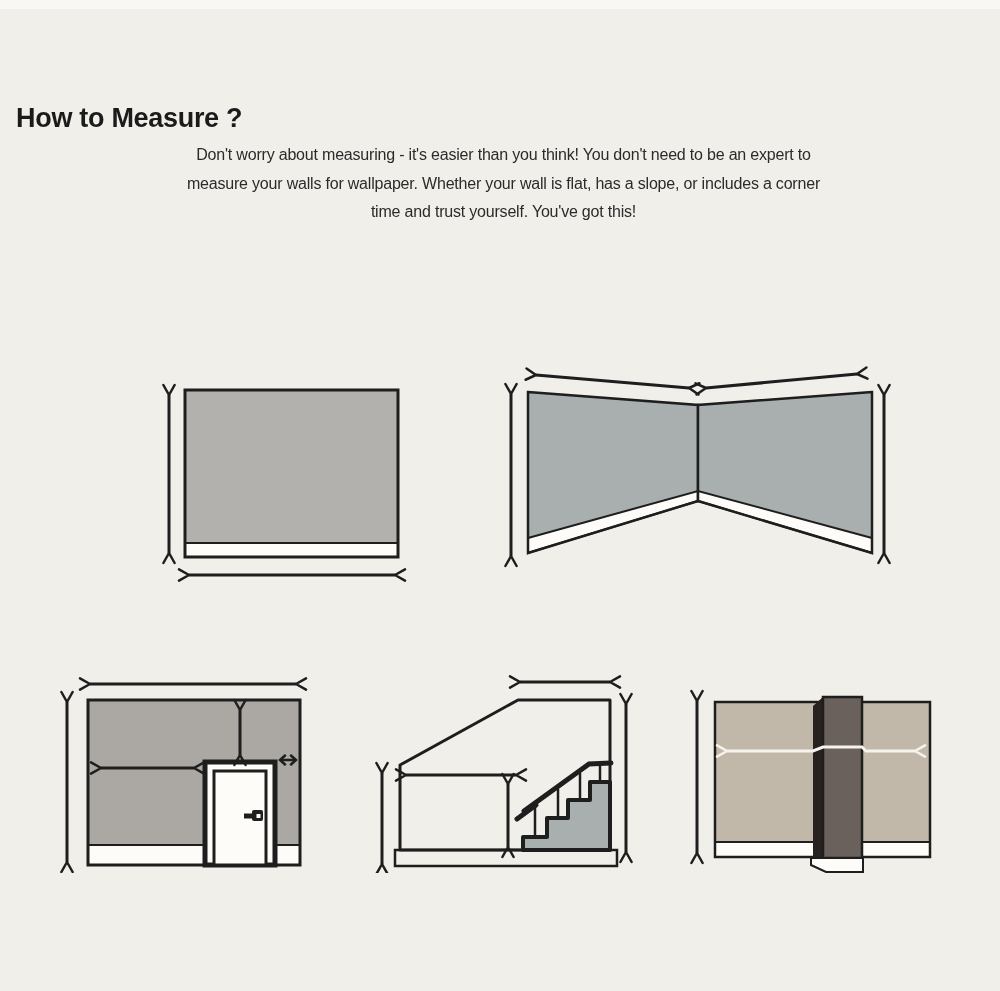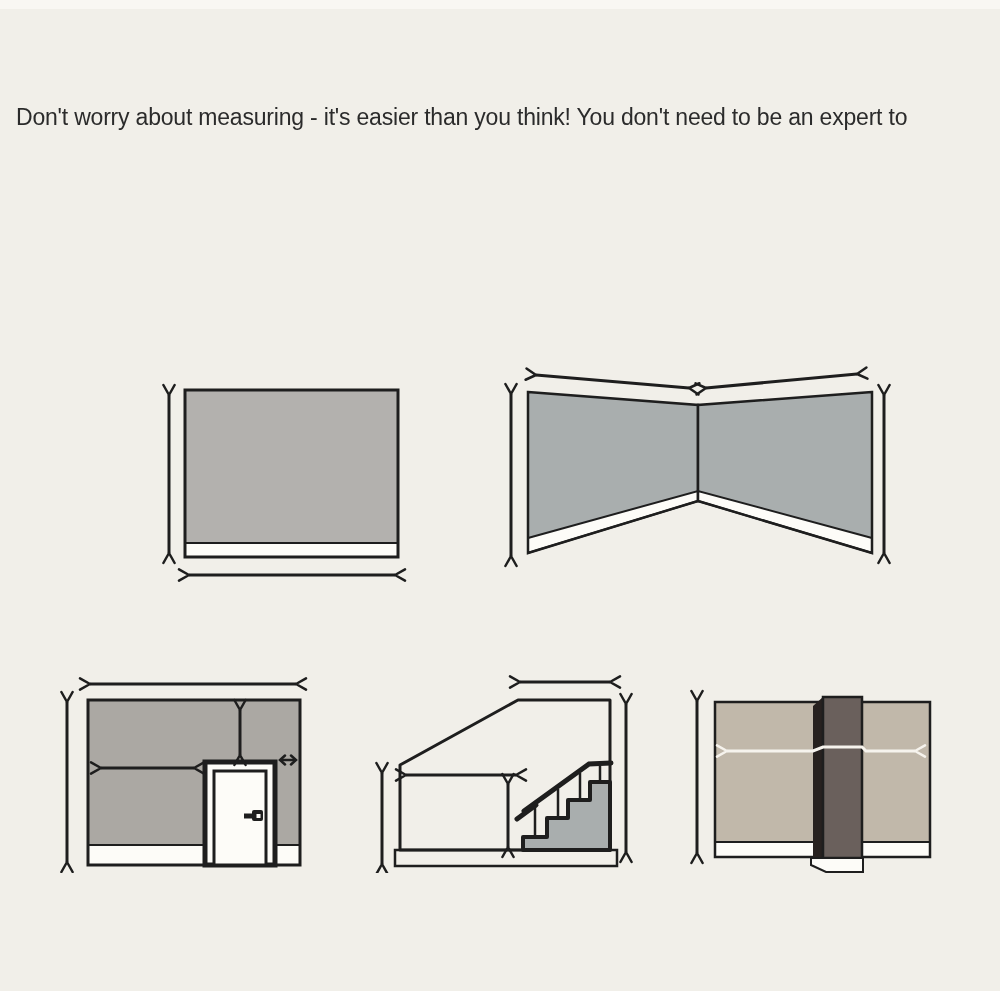--- a/index.html
+++ b/index.html
@@ -4,39 +4,42 @@
 <style>
   html,body{margin:0;padding:0;background:#e8e6e0;}
   #page{
     position:relative;width:1000px;height:991px;margin:0 auto;
     background:#f1efe9;overflow:hidden;
     font-family:"Liberation Sans",sans-serif;color:#1e1e1e;
   }
   #top-strip{position:absolute;left:0;top:0;width:1000px;height:9px;background:#f9f7f3;}
   #header{position:absolute;left:16px;top:103px;width:975px;}
   #page-title{font-size:27px;font-weight:bold;letter-spacing:-0.3px;color:#1b1b1b;margin:0 0 7px 0;}
-  .intro-line{font-size:23px;line-height:28.5px;letter-spacing:-0.2px;color:#2b2b2b;white-space:nowrap;}
+  .intro-line{font-size:16px;line-height:28.5px;letter-spacing:-0.2px;color:#2b2b2b;white-space:nowrap;text-align:center;}
   .diagram{position:absolute;}
   .sk2 {stroke:#1e1e1e;stroke-width:2;fill:none;}
   .sk25{stroke:#1e1e1e;stroke-width:2.5;fill:none;}
   .sk3 {stroke:#1e1e1e;stroke-width:3;fill:none;}
   .arrow {stroke:#1e1e1e;stroke-width:3;fill:none;}
   .arroww{stroke:#f6f3ed;stroke-width:3;fill:none;}
   .thin{stroke:#1e1e1e;stroke-width:2;}
   .rail{stroke:#1e1e1e;stroke-width:5;stroke-linecap:round;fill:none;}
   .post{stroke:#1e1e1e;stroke-width:2.5;fill:none;}
 </style>
 </head>
 <body>
 
 <div id="page">
   <div id="top-strip"></div>
 
   <div id="header">
+    <div id="page-title">How to Measure ?</div>
     <div class="intro-line">Don't worry about measuring - it's easier than you think! You don't need to be an expert to</div>
+    <div class="intro-line">measure your walls for wallpaper. Whether your wall is flat, has a slope, or includes a corner</div>
+    <div class="intro-line">time and trust yourself. You've got this!</div>
   </div>
 
   <svg width="0" height="0" style="position:absolute">
     <defs>
       <marker id="ahB" viewBox="0 0 12 12" refX="2" refY="6" markerWidth="5" markerHeight="5" orient="auto-start-reverse">
         <path d="M10,1.5 L2,6 L10,10.5" fill="none" stroke-width="2" stroke-linecap="round" stroke-linejoin="round" stroke="#1e1e1e"></path>
       </marker>
       <marker id="ahW" viewBox="0 0 12 12" refX="2" refY="6" markerWidth="5" markerHeight="5" orient="auto-start-reverse">
         <path d="M10,1.5 L2,6 L10,10.5" fill="none" stroke-width="2" stroke-linecap="round" stroke-linejoin="round" stroke="#f6f3ed"></path>
       </marker>

